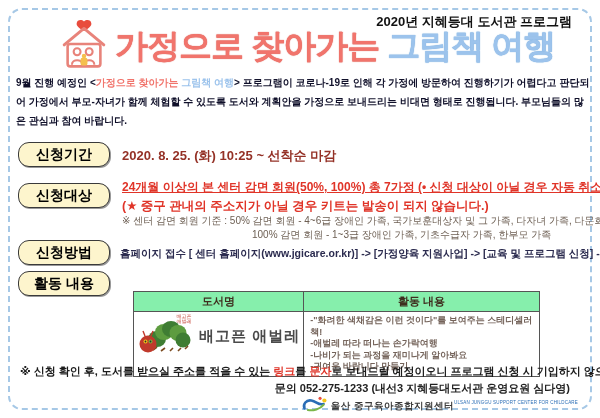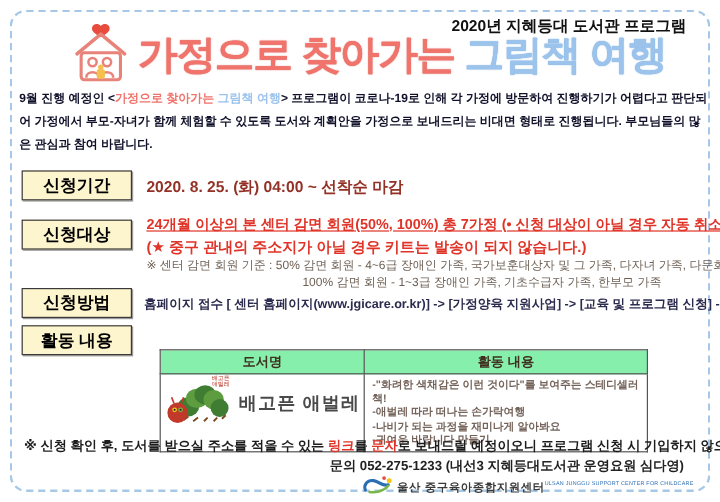--- a/index.html
+++ b/index.html
@@ -15,21 +15,21 @@
   .title-text { font-size:33px; font-weight:900; letter-spacing:-1px; white-space:nowrap; }
   .title-red  { color:#f1746c; text-shadow:0 0 1px #d24f44; }
   .title-blue { color:#9cc3ec; text-shadow:0 0 1px #5b9bd5; margin-left:8px; }
 
   .intro { position:absolute; top:73px; left:16px; width:576px; font-size:10px; line-height:19px;
            font-weight:bold; color:#10102a; }
   .intro .name-red  { color:#f1746c; }
   .intro .name-blue { color:#9cc3ec; }
 
   .label-box { position:absolute; left:18px; width:92px; height:25px; background:#fdf5cd;
-               border:1.6px solid #3a3a3a; border-radius:0; display:flex; align-items:center;
+               border:1.6px solid #3a3a3a; border-radius:11px; display:flex; align-items:center;
                justify-content:center; font-size:14px; font-weight:900; color:#000;
                box-shadow:1px 1px 0 #999; }
   .lb-period   { top:142px; }
   .lb-target   { top:183px; }
   .lb-method   { top:240px; }
   .lb-activity { top:271px; }
 
   .period-value { position:absolute; top:147px; left:122px; font-size:13px; font-weight:bold; color:#943126; }
 
   .target-line1 { position:absolute; top:179px; left:122px; font-size:12px; font-weight:bold;
@@ -89,21 +89,21 @@
     <span class="title-text">
       <span class="title-red">가정으로 찾아가는</span><span class="title-blue">그림책 여행</span>
     </span>
   </div>
 
   <p class="intro">
     <span>9월 진행 예정인 &lt;</span><span class="name-red">가정으로 찾아가는</span><span class="name-blue"> 그림책 여행</span><span>&gt; 프로그램이 코로나-19로 인해 각 가정에 방문하여 진행하기가 어렵다고 판단되어 가정에서 부모-자녀가 함께 체험할 수 있도록 도서와 계획안을 가정으로 보내드리는 비대면 형태로 진행됩니다. 부모님들의 많은 관심과 참여 바랍니다.</span>
   </p>
 
   <div class="label-box lb-period">신청기간</div>
-  <div class="period-value">2020. 8. 25. (화) 04:00 ~ 선착순 마감</div>
+  <div class="period-value">2020. 8. 25. (화) 10:25 ~ 선착순 마감</div>
 
   <div class="label-box lb-target">신청대상</div>
   <div class="target-line1">24개월 이상의 본 센터 감면 회원(50%, 100%) 총 7가정 (• 신청 대상이 아닐 경우 자동 취소)</div>
   <div class="target-line2">(★ 중구 관내의 주소지가 아닐 경우 키트는 발송이 되지 않습니다.)</div>
   <div class="target-note1">※ 센터 감면 회원 기준 : 50% 감면 회원 - 4~6급 장애인 가족, 국가보훈대상자 및 그 가족, 다자녀 가족, 다문화 가족</div>
   <div class="target-note2">100% 감면 회원 - 1~3급 장애인 가족, 기초수급자 가족, 한부모 가족</div>
 
   <div class="label-box lb-method">신청방법</div>
   <div class="method-value">홈페이지 접수 [ 센터 홈페이지(www.jgicare.or.kr)] -&gt; [가정양육 지원사업] -&gt; [교육 및 프로그램 신청] -&gt; [신청하기]</div>
 

